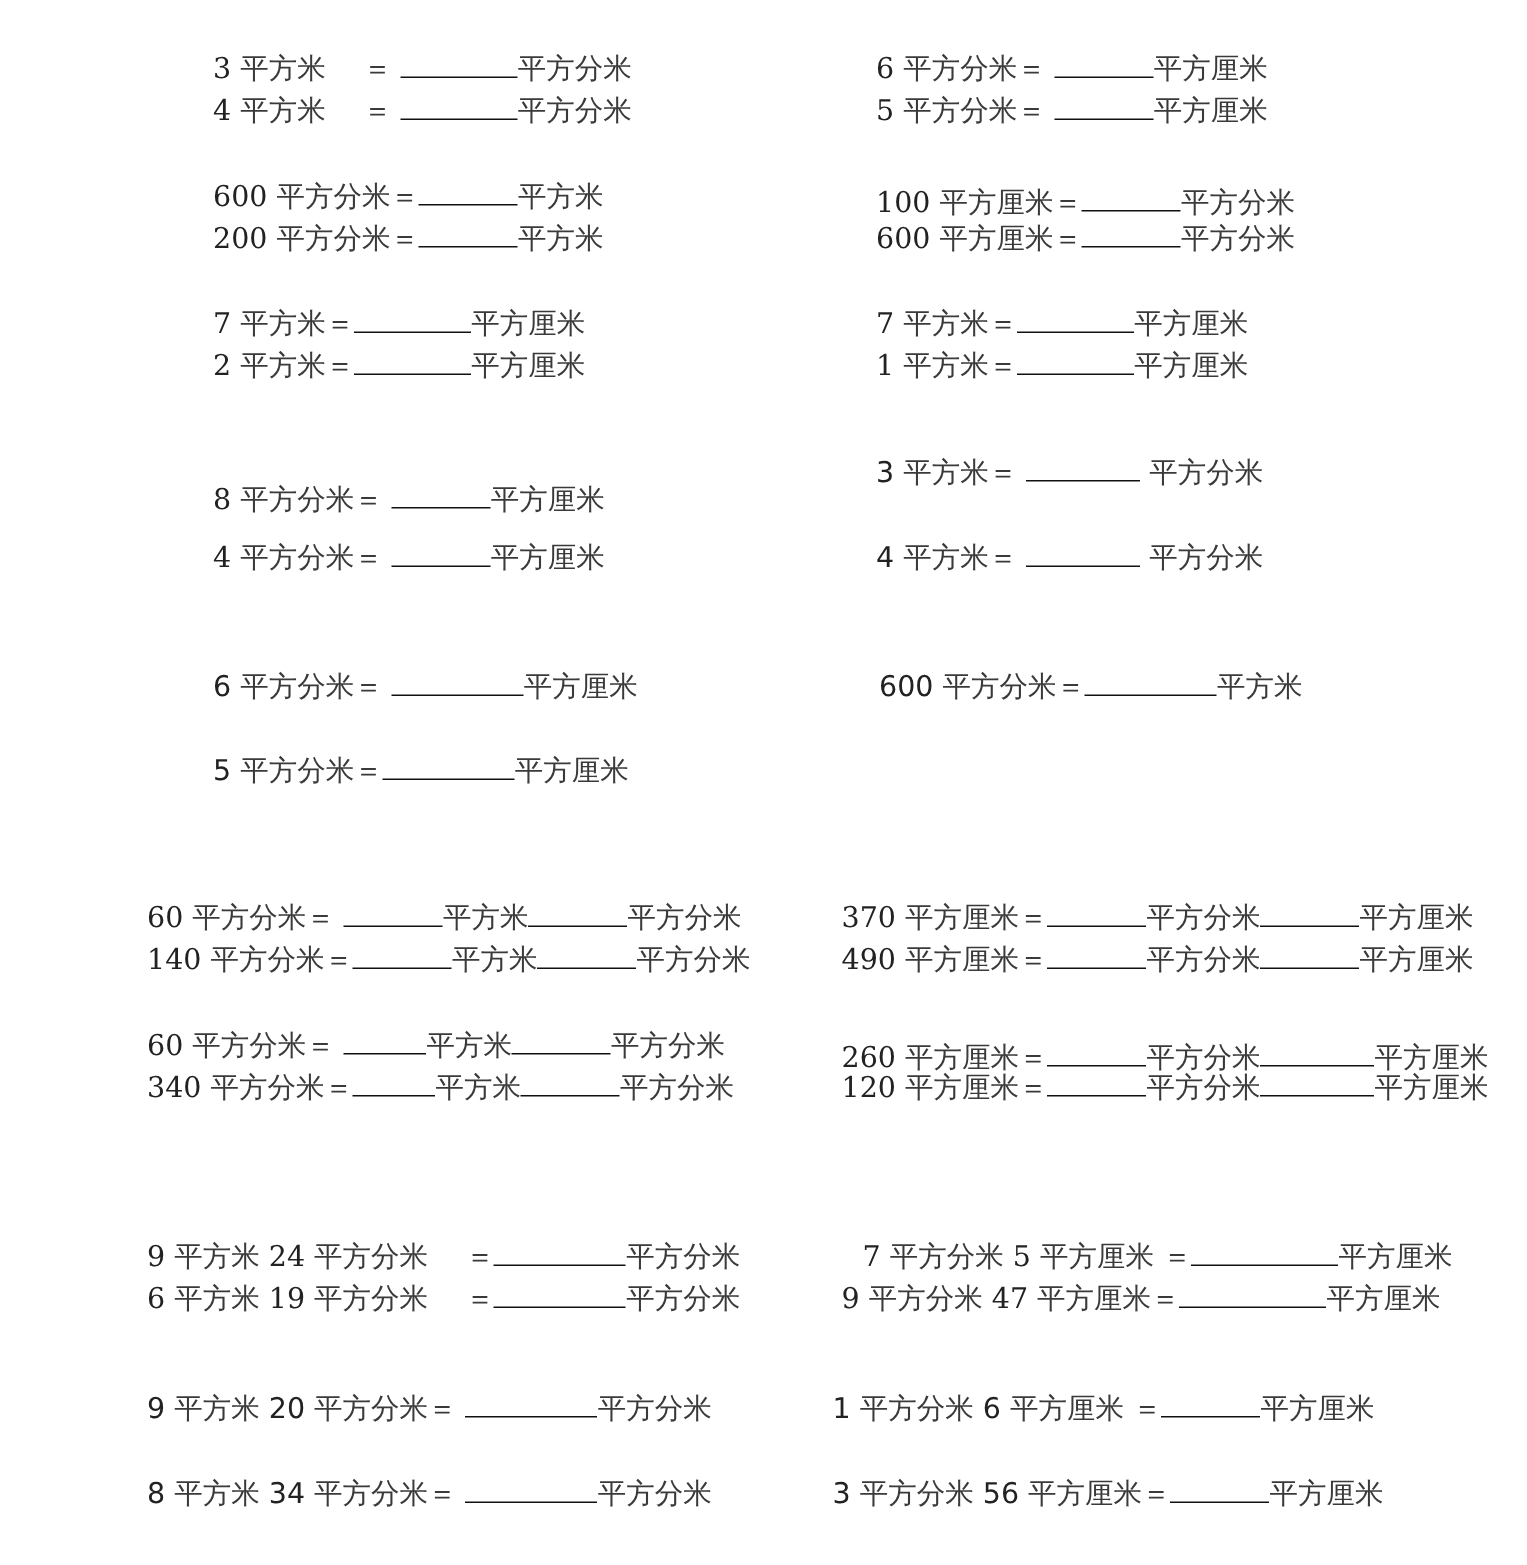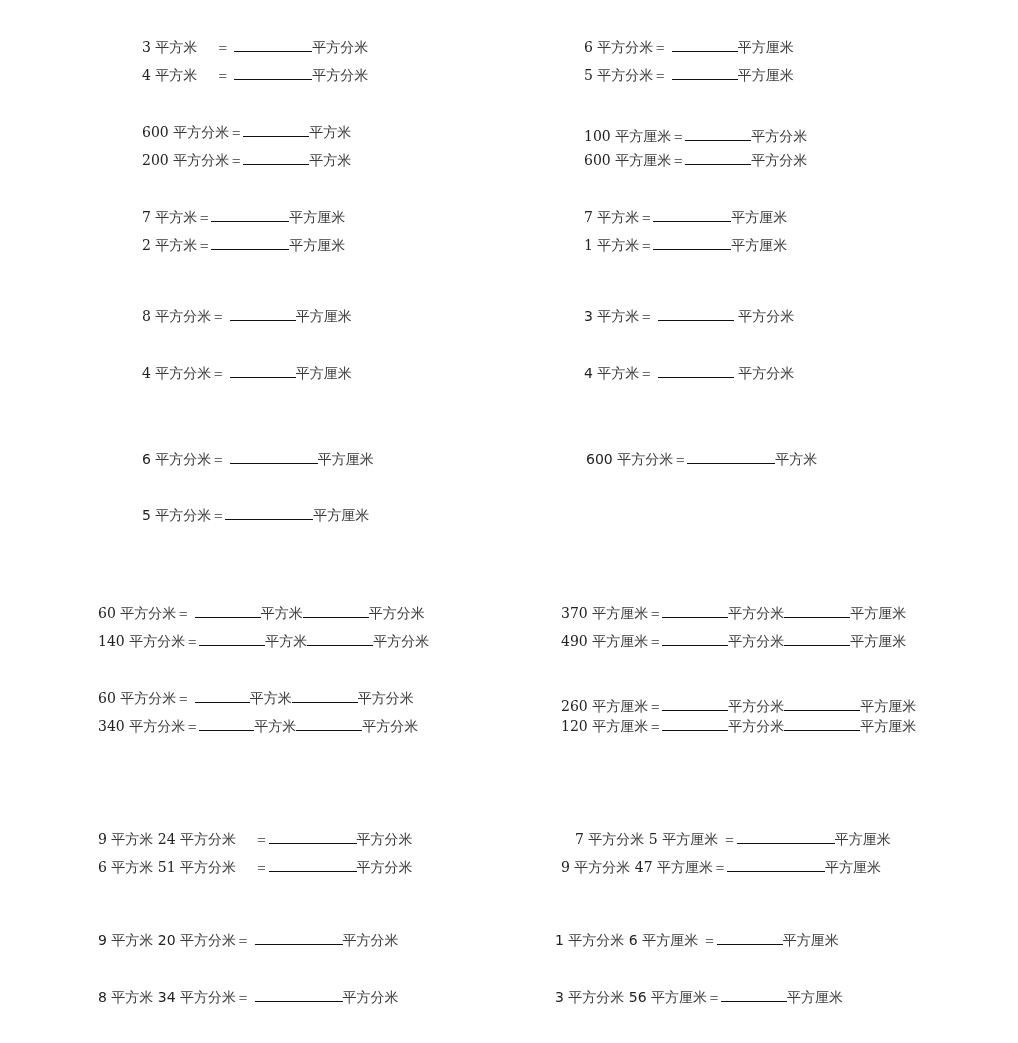--- a/index.html
+++ b/index.html
@@ -1,34 +1,34 @@
 <!DOCTYPE html>
 <html><head>
 <meta charset="utf-8">
 <style>
   html, body { margin:0; padding:0; background:#ffffff; }
   body { width:1018px; height:1043px; position:relative; overflow:hidden;
          font-family:"DejaVu Serif","Liberation Serif",serif; color:#333333; }
-  .line { position:absolute; white-space:nowrap; font-size:14px; line-height:22px; height:22px; }
+  .line { position:absolute; white-space:nowrap; font-size:19px; line-height:22px; height:22px; }
   .line.sans { font-family:"DejaVu Sans","Liberation Sans",sans-serif; }
   .num { color:#222222; }
   .blank { display:inline-block; border-bottom:1.5px solid #111111; height:18px; vertical-align:baseline; }
   .cjk { color:#3a3a3a; }
 </style>
 </head>
 <body>
 
 <div id="sheet">
     <div class="line" style="left: 142px; top: 33px;"><span class="num">3 </span><span class="cjk">平方米</span><span class="cjk">　 ＝ </span><span class="blank" style="width: 78px;"></span><span class="cjk">平方分米</span></div>
     <div class="line" style="left: 142px; top: 61px;"><span class="num">4 </span><span class="cjk">平方米</span><span class="cjk">　 ＝ </span><span class="blank" style="width: 78px;"></span><span class="cjk">平方分米</span></div>
     <div class="line" style="left: 142px; top: 118px;"><span class="num">600 </span><span class="cjk">平方分米</span><span class="cjk">＝</span><span class="blank" style="width: 66px;"></span><span class="cjk">平方米</span></div>
     <div class="line" style="left: 142px; top: 146px;"><span class="num">200 </span><span class="cjk">平方分米</span><span class="cjk">＝</span><span class="blank" style="width: 66px;"></span><span class="cjk">平方米</span></div>
     <div class="line" style="left: 142px; top: 203px;"><span class="num">7 </span><span class="cjk">平方米</span><span class="cjk">＝</span><span class="blank" style="width: 78px;"></span><span class="cjk">平方厘米</span></div>
     <div class="line" style="left: 142px; top: 231px;"><span class="num">2 </span><span class="cjk">平方米</span><span class="cjk">＝</span><span class="blank" style="width: 78px;"></span><span class="cjk">平方厘米</span></div>
-    <div class="line" style="left: 142px; top: 302px;"><span class="num">8 </span><span class="cjk">平方分米</span><span class="cjk">＝ </span><span class="blank" style="width: 66px;"></span><span class="cjk">平方厘米</span></div>
+    <div class="line" style="left: 142px; top: 320px;"><span class="num">8 </span><span class="cjk">平方分米</span><span class="cjk">＝ </span><span class="blank" style="width: 66px;"></span><span class="cjk">平方厘米</span></div>
     <div class="line" style="left: 142px; top: 359px;"><span class="num">4 </span><span class="cjk">平方分米</span><span class="cjk">＝ </span><span class="blank" style="width: 66px;"></span><span class="cjk">平方厘米</span></div>
     <div class="line sans" style="left: 142px; top: 445px;"><span class="num">6 </span><span class="cjk">平方分米</span><span class="cjk">＝ </span><span class="blank" style="width: 88px;"></span><span class="cjk">平方厘米</span></div>
     <div class="line sans" style="left: 142px; top: 501px;"><span class="num">5  </span><span class="cjk">平方分米</span><span class="cjk">＝</span><span class="blank" style="width: 88px;"></span><span class="cjk">平方厘米</span></div>
     <div class="line" style="left: 584px; top: 33px;"><span class="num">6 </span><span class="cjk">平方分米</span><span class="cjk">＝  </span><span class="blank" style="width: 66px;"></span><span class="cjk">平方厘米</span></div>
     <div class="line" style="left: 584px; top: 61px;"><span class="num">5 </span><span class="cjk">平方分米</span><span class="cjk">＝  </span><span class="blank" style="width: 66px;"></span><span class="cjk">平方厘米</span></div>
     <div class="line" style="left: 584px; top: 122px;"><span class="num">100 </span><span class="cjk">平方厘米</span><span class="cjk">＝</span><span class="blank" style="width: 66px;"></span><span class="cjk">平方分米</span></div>
     <div class="line" style="left: 584px; top: 146px;"><span class="num">600 </span><span class="cjk">平方厘米</span><span class="cjk">＝</span><span class="blank" style="width: 66px;"></span><span class="cjk">平方分米</span></div>
     <div class="line" style="left: 584px; top: 203px;"><span class="num">7 </span><span class="cjk">平方米</span><span class="cjk">＝</span><span class="blank" style="width: 78px;"></span><span class="cjk">平方厘米</span></div>
     <div class="line" style="left: 584px; top: 231px;"><span class="num">1 </span><span class="cjk">平方米</span><span class="cjk">＝</span><span class="blank" style="width: 78px;"></span><span class="cjk">平方厘米</span></div>
     <div class="line sans" style="left: 584px; top: 302px;"><span class="num">3 </span><span class="cjk">平方米</span><span class="cjk">＝  </span><span class="blank" style="width: 76px;"></span><span class="cjk">  平方分米</span></div>
@@ -36,20 +36,20 @@
     <div class="line sans" style="left: 586px; top: 445px;"><span class="num">600  </span><span class="cjk">平方分米</span><span class="cjk">＝</span><span class="blank" style="width: 88px;"></span><span class="cjk">平方米</span></div>
     <div class="line" style="left: 98px; top: 599px;"><span class="num">60 </span><span class="cjk">平方分米</span><span class="cjk">＝ </span><span class="blank" style="width: 66px;"></span><span class="cjk">平方米</span><span class="blank" style="width: 66px;"></span><span class="cjk">平方分米</span></div>
     <div class="line" style="left: 98px; top: 627px;"><span class="num">140 </span><span class="cjk">平方分米</span><span class="cjk">＝</span><span class="blank" style="width: 66px;"></span><span class="cjk">平方米</span><span class="blank" style="width: 66px;"></span><span class="cjk">平方分米</span></div>
     <div class="line" style="left: 98px; top: 684px;"><span class="num">60 </span><span class="cjk">平方分米</span><span class="cjk">＝ </span><span class="blank" style="width: 55px;"></span><span class="cjk">平方米</span><span class="blank" style="width: 66px;"></span><span class="cjk">平方分米</span></div>
     <div class="line" style="left: 98px; top: 712px;"><span class="num">340 </span><span class="cjk">平方分米</span><span class="cjk">＝</span><span class="blank" style="width: 55px;"></span><span class="cjk">平方米</span><span class="blank" style="width: 66px;"></span><span class="cjk">平方分米</span></div>
     <div class="line" style="left: 561px; top: 599px;"><span class="num">370 </span><span class="cjk">平方厘米</span><span class="cjk">＝</span><span class="blank" style="width: 66px;"></span><span class="cjk">平方分米</span><span class="blank" style="width: 66px;"></span><span class="cjk">平方厘米</span></div>
     <div class="line" style="left: 561px; top: 627px;"><span class="num">490 </span><span class="cjk">平方厘米</span><span class="cjk">＝</span><span class="blank" style="width: 66px;"></span><span class="cjk">平方分米</span><span class="blank" style="width: 66px;"></span><span class="cjk">平方厘米</span></div>
     <div class="line" style="left: 561px; top: 692px;"><span class="num">260 </span><span class="cjk">平方厘米</span><span class="cjk">＝</span><span class="blank" style="width: 66px;"></span><span class="cjk">平方分米</span><span class="blank" style="width: 76px;"></span><span class="cjk">平方厘米</span></div>
     <div class="line" style="left: 561px; top: 712px;"><span class="num">120 </span><span class="cjk">平方厘米</span><span class="cjk">＝</span><span class="blank" style="width: 66px;"></span><span class="cjk">平方分米</span><span class="blank" style="width: 76px;"></span><span class="cjk">平方厘米</span></div>
     <div class="line" style="left: 98px; top: 825px;"><span class="num">9 </span><span class="cjk">平方米</span><span class="num"> 24 </span><span class="cjk">平方分米</span><span class="cjk">　 ＝</span><span class="blank" style="width: 88px;"></span><span class="cjk">平方分米</span></div>
-    <div class="line" style="left: 98px; top: 853px;"><span class="num">6 </span><span class="cjk">平方米</span><span class="num"> 51 </span><span class="cjk">平方分米</span><span class="cjk">　 ＝</span><span class="blank" style="width: 88px;"></span><span class="cjk">平方分米</span></div>
+    <div class="line" style="left: 98px; top: 853px;"><span class="num">6 </span><span class="cjk">平方米</span><span class="num"> 19 </span><span class="cjk">平方分米</span><span class="cjk">　 ＝</span><span class="blank" style="width: 88px;"></span><span class="cjk">平方分米</span></div>
     <div class="line sans" style="left: 98px; top: 926px;"><span class="num">9 </span><span class="cjk">平方米</span><span class="num"> 20 </span><span class="cjk">平方分米</span><span class="cjk">＝ </span><span class="blank" style="width: 88px;"></span><span class="cjk">平方分米</span></div>
     <div class="line sans" style="left: 98px; top: 983px;"><span class="num">8 </span><span class="cjk">平方米</span><span class="num"> 34 </span><span class="cjk">平方分米</span><span class="cjk">＝ </span><span class="blank" style="width: 88px;"></span><span class="cjk">平方分米</span></div>
     <div class="line" style="left: 561px; top: 825px; margin-left: 14px;"><span class="num">7 </span><span class="cjk">平方分米</span><span class="num"> 5 </span><span class="cjk">平方厘米</span><span class="cjk">  ＝</span><span class="blank" style="width: 98px;"></span><span class="cjk">平方厘米</span></div>
     <div class="line" style="left: 561px; top: 853px;"><span class="num">9 </span><span class="cjk">平方分米</span><span class="num"> 47 </span><span class="cjk">平方厘米</span><span class="cjk">＝</span><span class="blank" style="width: 98px;"></span><span class="cjk">平方厘米</span></div>
     <div class="line sans" style="left: 555px; top: 926px;"><span class="num">1 </span><span class="cjk">平方分米</span><span class="num"> 6 </span><span class="cjk">平方厘米</span><span class="cjk">  ＝</span><span class="blank" style="width: 66px;"></span><span class="cjk">平方厘米</span></div>
     <div class="line sans" style="left: 555px; top: 983px;"><span class="num">3 </span><span class="cjk">平方分米</span><span class="num"> 56 </span><span class="cjk">平方厘米</span><span class="cjk">＝</span><span class="blank" style="width: 66px;"></span><span class="cjk">平方厘米</span></div>
   </div>
 
 </body></html>

